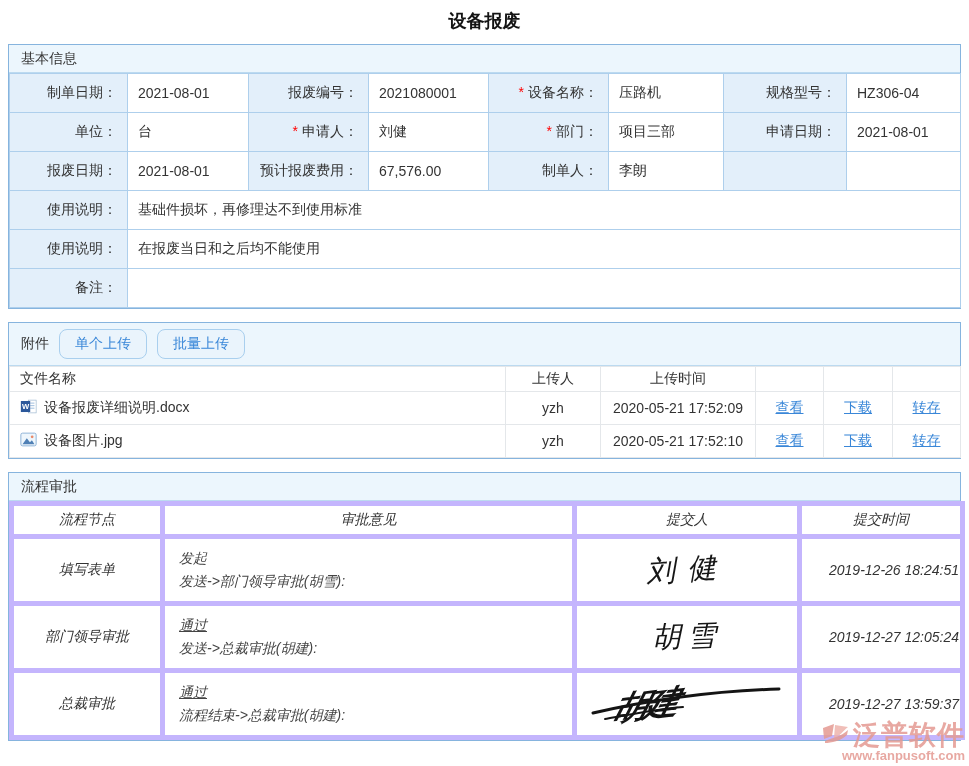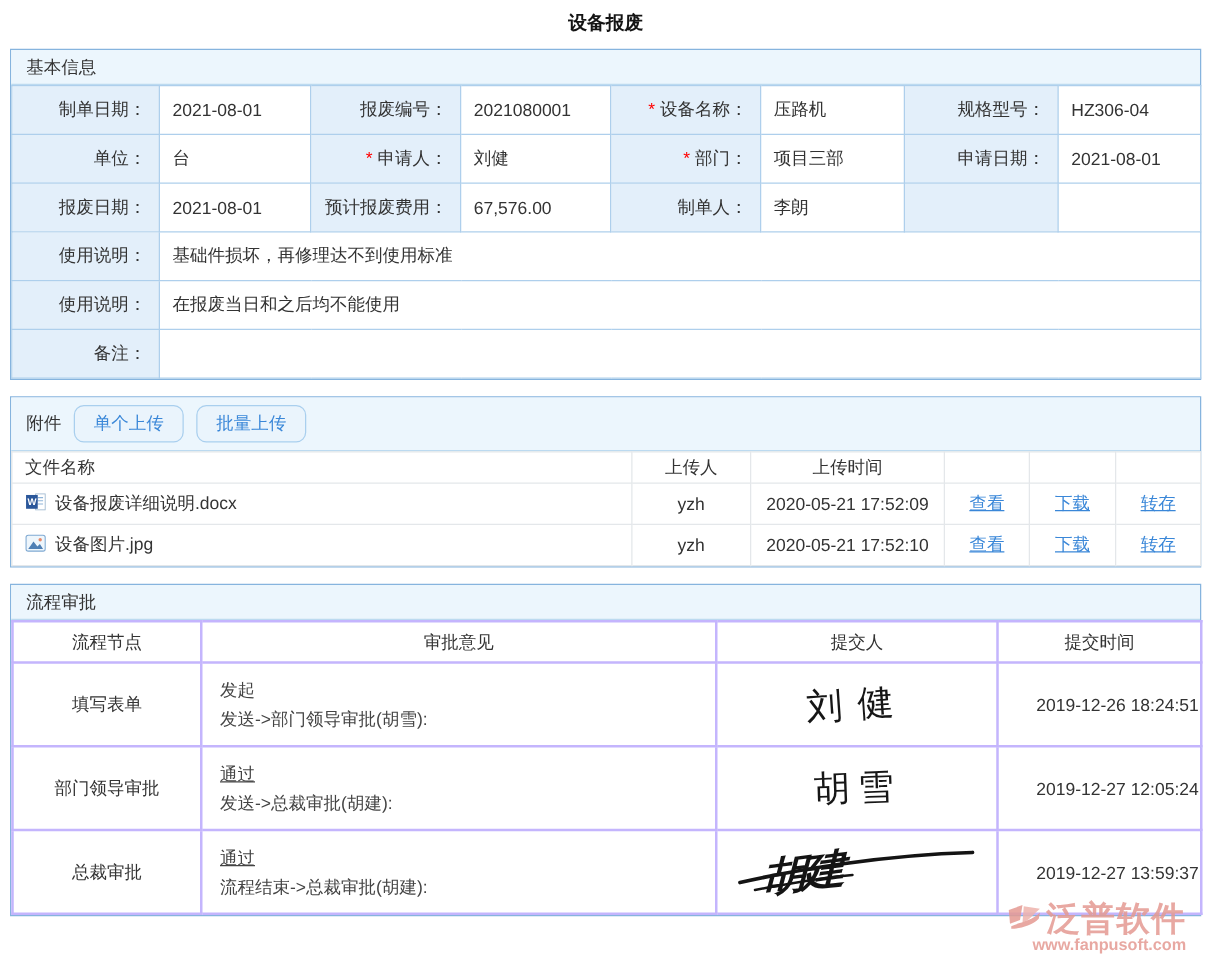--- a/index.html
+++ b/index.html
@@ -4,21 +4,21 @@
 <style>
   * { box-sizing: border-box; }
   html,body { margin:0; padding:0; }
   body {
     width: 969px; height: 766px; overflow: hidden; position: relative;
     background: #fff; color: #333;
     font-family: "Liberation Sans", "DejaVu Sans", sans-serif;
     font-size: 14px;
   }
   .page-title {
-    text-align: center; font-size: 15px; font-weight: bold; color: #141414;
+    text-align: center; font-size: 18px; font-weight: bold; color: #141414;
     padding: 9px 4px 11px;
   }
   .panel { margin: 0 8px 13px; border: 1px solid #86b4de; background: #fff; }
   .panel-header {
     background: #ecf6fd; border-bottom: 1px solid #bcdaf0;
     padding: 0 12px; height: 28px; display: flex; align-items: center; gap: 10px;
     color: #333;
   }
   table { border-collapse: collapse; width: 100%; table-layout: fixed; }
 
@@ -35,21 +35,21 @@
     border: 1px solid #a9cfee; background: #eaf4fc; color: #3a87d8;
     border-radius: 8px; padding: 5px 15px; font-size: 14px; cursor: pointer;
   }
   .att th, .att td { border: 1px solid #e4e7ea; height: 25px; padding: 0 10px; font-weight: normal; overflow: hidden; white-space: nowrap; }
   .att th { background: #fff; }
   .att .c { text-align: center; }
   .att .name-cell { display: flex; align-items: center; gap: 7px; height: 32px; }
   .lnk { color: #3a87d8; text-decoration: underline; cursor: pointer; }
 
   
-  .ap th, .ap td { border: 2px solid #c4b5fd; overflow: hidden; }
+  .ap th, .ap td { border: 5px solid #c4b5fd; overflow: hidden; font-style: italic; }
   .ap th { height: 33px; font-weight: normal; text-align: center; background: #fff; }
   .ap td { height: 67px; }
   .ap .node { text-align: center; }
   .ap .comment { padding: 8px 14px; line-height: 23px; color: #444; }
   .ap .result-underline { text-decoration: underline; cursor: pointer; }
   .ap .sign { text-align: center; }
   .ap .time { text-align: right; }
 
   .sig {
     display: inline-block; font-size: 29px; color: #161616; font-weight: 500;
@@ -57,21 +57,21 @@
   }
   .sig-flow-wrap { position: relative; display: inline-block; width: 200px; height: 56px; }
   .sig-flow {
     position: absolute; left: 28px; top: 8px; font-size: 34px; font-weight: bold;
     color: #141414; transform: skewX(-22deg) rotate(-8deg); letter-spacing: -4px; white-space: nowrap;
   }
   .sig-swoosh { position: absolute; left: 0; top: 0; }
 
   
   .watermark {
-    position: absolute; right: 20px; bottom: 3px; text-align: right;
+    position: absolute; right: 4px; bottom: 3px; text-align: right;
     pointer-events: none; opacity: 0.85; line-height: 1.05;
   }
   .wm-row { display: flex; align-items: center; justify-content: flex-end; gap: 2px; }
   .wm-brand { font-size: 27px; font-weight: bold; color: #e49a92; letter-spacing: 1px; }
   .wm-url { font-size: 13px; font-weight: bold; color: #e49a92; }
 </style>
 </head>
 <body>
 
 <div class="page-title">设备报废</div>

